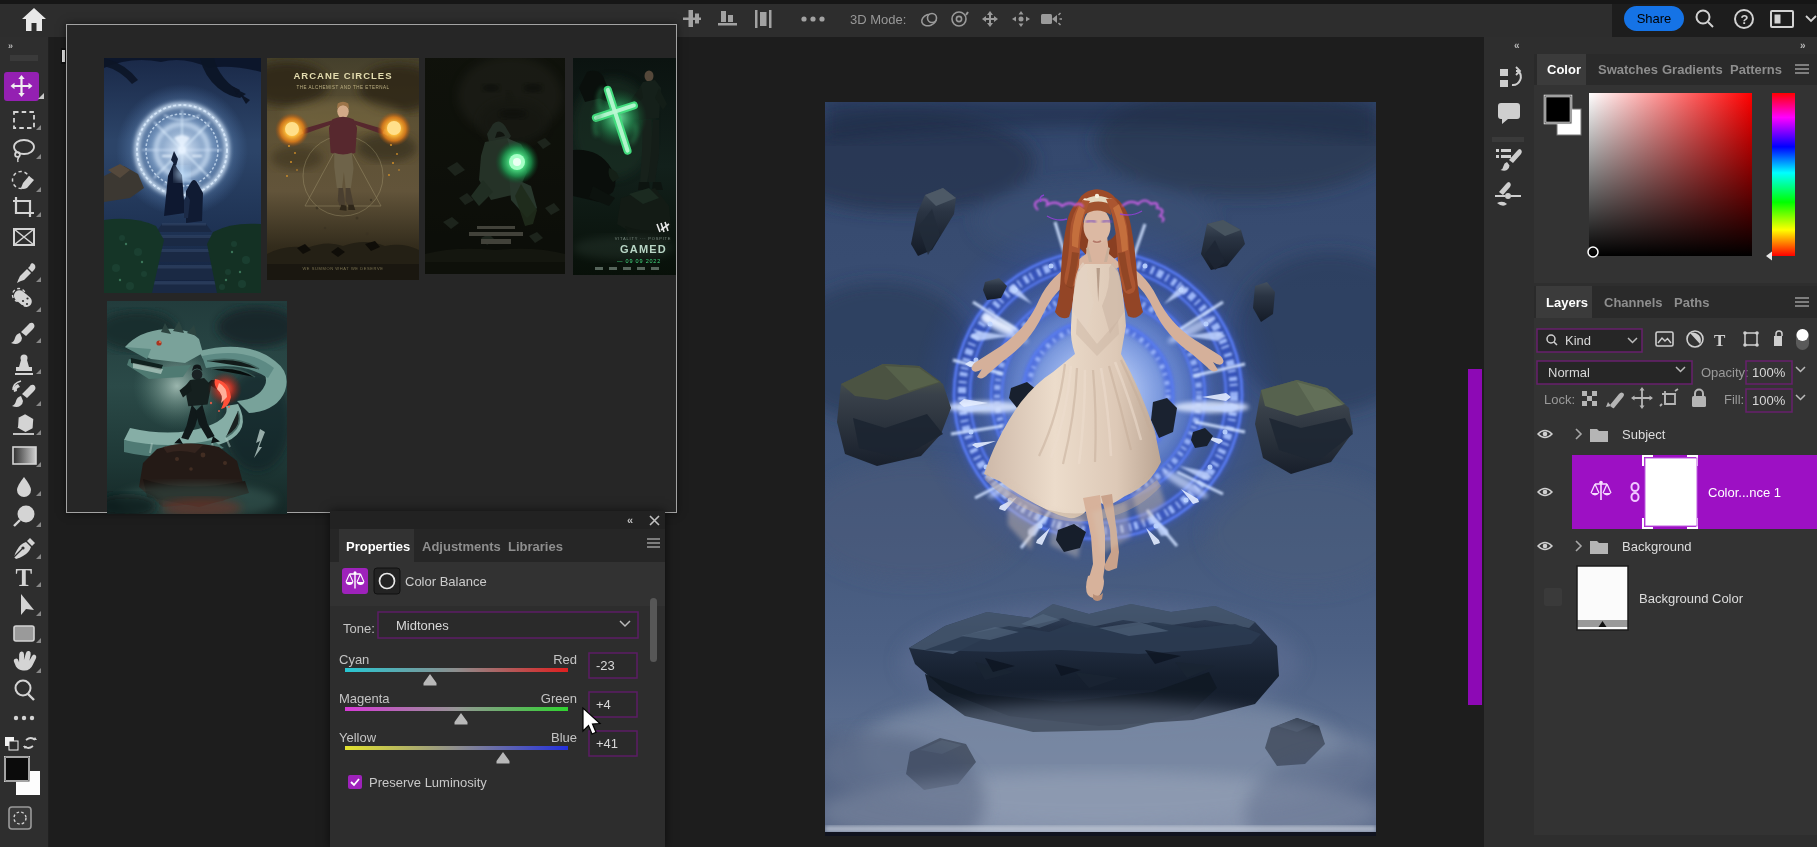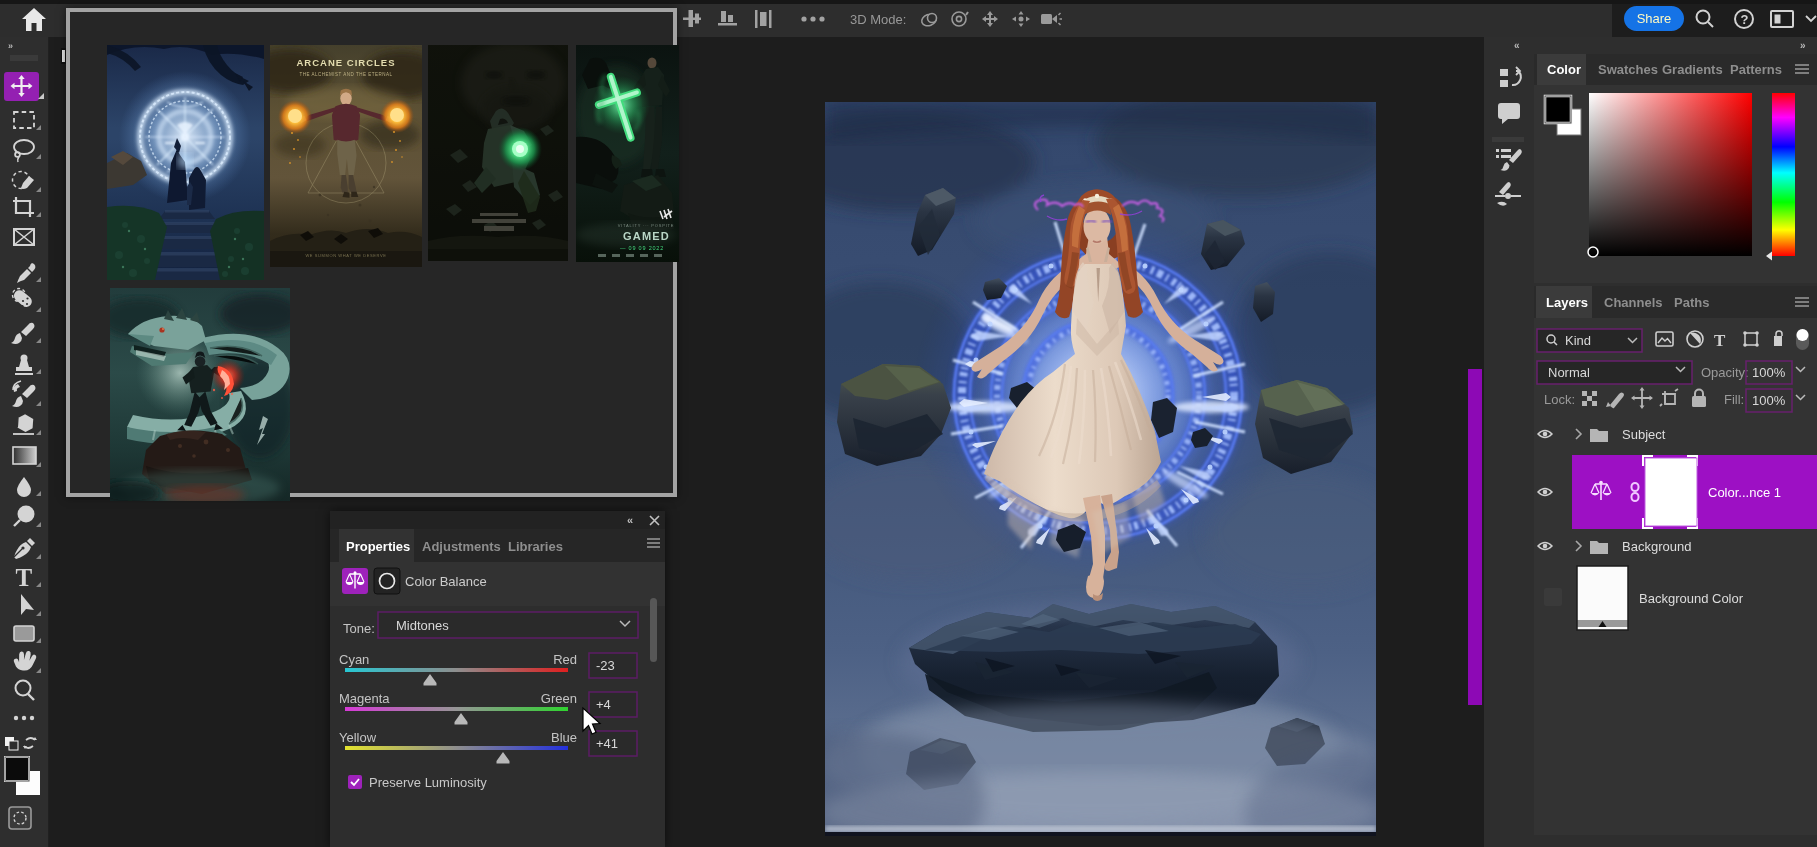--- a/index.html
+++ b/index.html
@@ -4,31 +4,31 @@
 <style>
   * { margin:0; padding:0; box-sizing:border-box; }
   html,body { width:1817px; height:847px; overflow:hidden; background:#1d1d1d;
     font-family:"Liberation Sans", sans-serif; }
   .abs { position:absolute; }
   #stage { position:relative; width:1817px; height:847px; }
   
   #topbar { position:absolute; left:0; top:0; width:1612px; height:37px; background:#2d2d2d; }
   #topstrip { position:absolute; left:0; top:0; width:1817px; height:4px; background:#161616; }
   #sharebtn { position:absolute; left:1624px; top:6px; width:60px; height:25px; background:#1573e6;
-    border-radius:13px; color:#fef9c3; font-size:13px; text-align:center; line-height:25px; }
+    border-radius:13px; color:#000000; font-size:13px; text-align:center; line-height:25px; }
   
   #tools { position:absolute; left:0; top:37px; width:49px; height:810px; background:#2e2e2e;
     border-right:1px solid #202020; }
   
   #dockcol { position:absolute; left:1484px; top:37px; width:50px; height:810px; background:#2e2e2e; }
   #panels { position:absolute; left:1534px; top:37px; width:283px; height:810px; background:#333333; }
   #purplebar { position:absolute; left:1468px; top:369px; width:14px; height:336px; background:#8d09b5; }
   
-  #refwin { position:absolute; left:66px; top:8px; width:611px; height:489px; background:#262626;
-    border:4px solid #a3a3a3; box-shadow:0 0 8px rgba(0,0,0,.5);text-align:center; }
+  #refwin { position:absolute; left:66px; top:24px; width:611px; height:489px; background:#262626;
+    border:1px solid #a3a3a3; box-shadow:0 0 8px rgba(0,0,0,.5);text-align:center; }
   
   #canvas { position:absolute; left:825px; top:102px; width:551px; height:734px; }
   
   #props { position:absolute; left:330px; top:511px; width:335px; height:336px; background:#2d2d2d;
     box-shadow:0 0 10px rgba(0,0,0,.6); }
 </style>
 </head>
 <body>
 <div id="stage">
   <div id="topbar">

